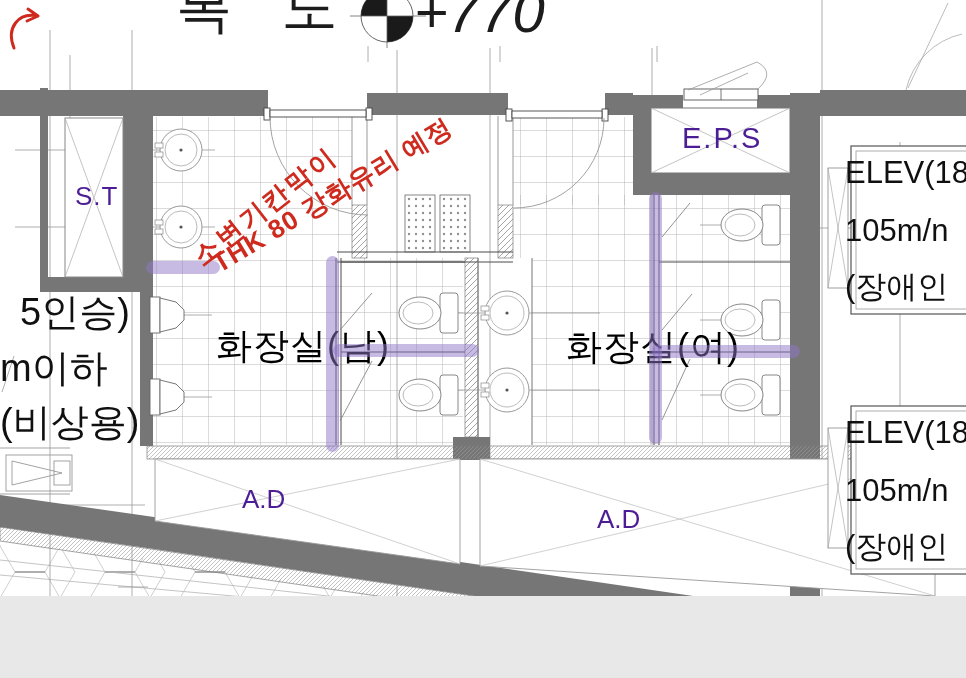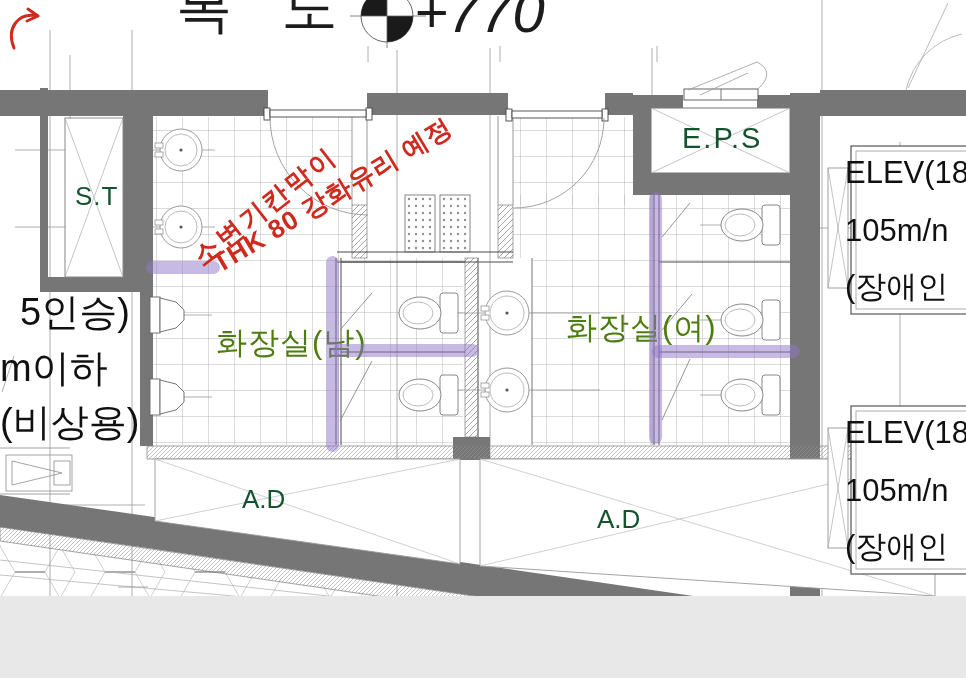--- a/index.html
+++ b/index.html
@@ -1,26 +1,26 @@
 <!DOCTYPE html>
 <html><head>
 <meta charset="utf-8">
 <style>
   html,body{margin:0;padding:0;background:#e8e8e8;}
   #stage{
     position:relative;width:966px;height:596px;background:#ffffff;
     overflow:hidden;font-family:"Liberation Sans","DejaVu Sans",sans-serif;
   }
   #stage svg{position:absolute;left:0;top:0;z-index:1;}
-  .lbl{position:absolute;color:#14532d;white-space:nowrap;z-index:2;line-height:1.05;}
+  .lbl{position:absolute;color:#4c1d95;white-space:nowrap;z-index:2;line-height:1.05;}
   .title-corridor{left:176px;top:-22px;font-size:56px;letter-spacing:2px;word-spacing:30px;color:#1c1c1c;}
   .title-level{left:414px;top:-18px;font-size:58px;font-style:italic;color:#1c1c1c;}
-  .room-label{font-size:31px;letter-spacing:1px;color:#4d7c0f;}
+  .room-label{font-size:36px;letter-spacing:1px;color:#000000;}
   .mens{left:216px;top:327px;}
-  .womens{left:566px;top:312px;}
+  .womens{left:566px;top:328px;}
   .eps{left:682px;top:123px;font-size:29px;letter-spacing:2px;}
   .st{left:75px;top:183px;font-size:26px;letter-spacing:1px;}
   .ad1{left:242px;top:486px;font-size:26px;}
   .ad2{left:597px;top:506px;font-size:26px;}
   .elevline{left:845px;font-size:31px;color:#101010;}
   .e1a{top:157px;}.e1b{top:215px;}.e1c{top:271px;}
   .e2a{top:417px;}.e2b{top:475px;}.e2c{top:531px;}
   .leftlbl{left:0px;font-size:38px;color:#101010;}
   .l1{top:293px;left:2px;margin-left:18px;}.l2{top:349px;}.l3{top:403px;}
   .hl{position:absolute;background:rgba(144,118,200,0.5);border-radius:7px;z-index:4;}

